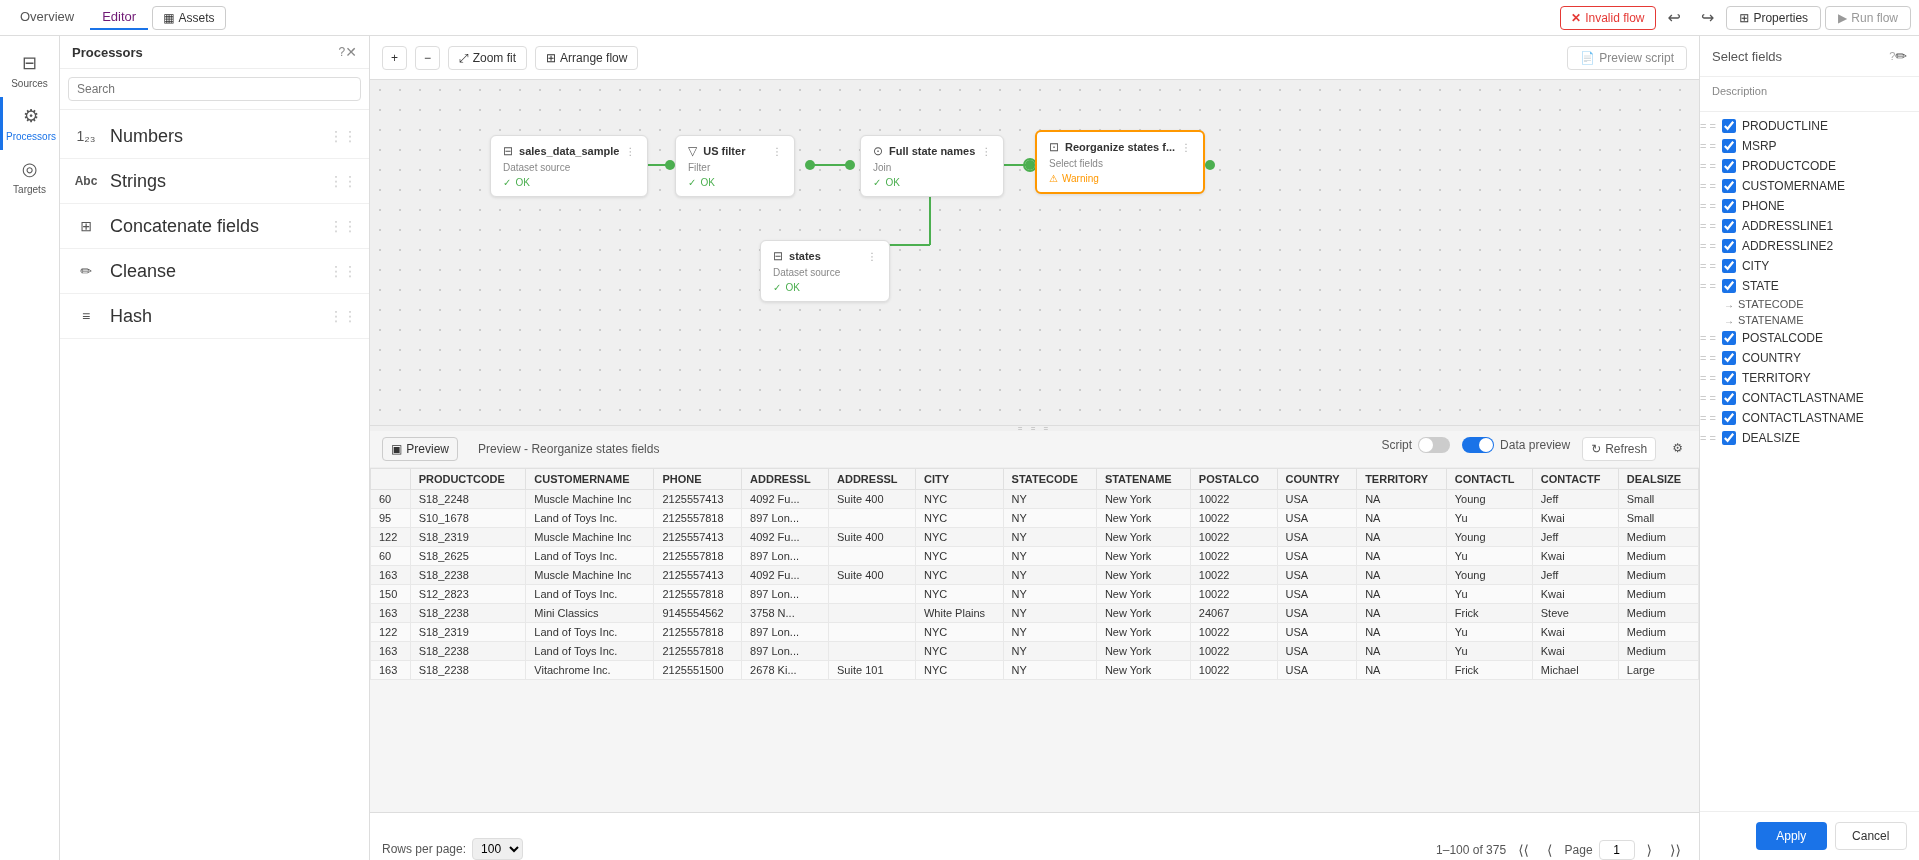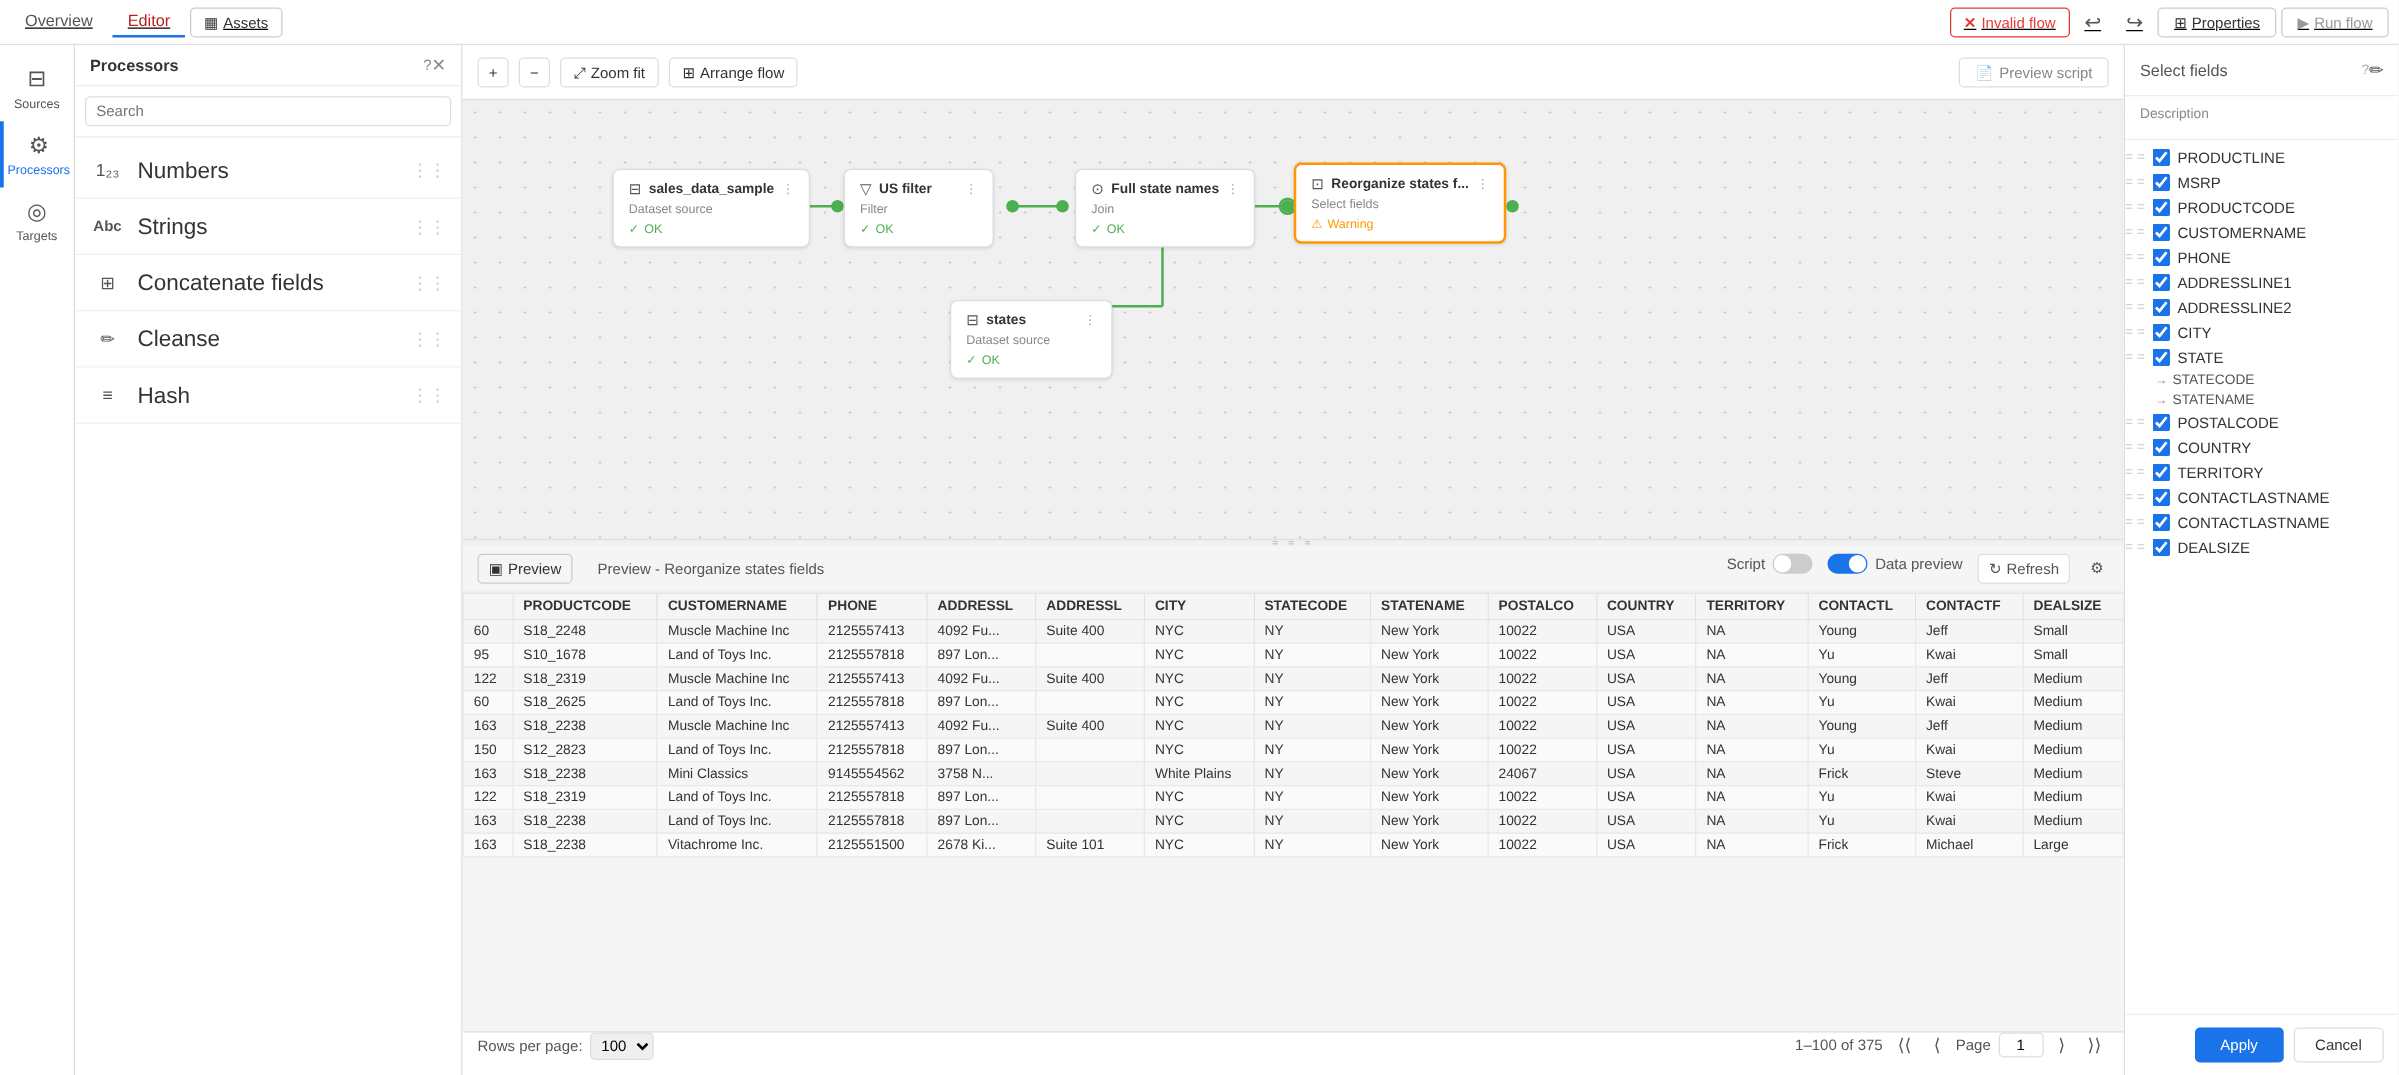--- a/index.html
+++ b/index.html
@@ -1,21 +1,21 @@
 <!DOCTYPE html>
 <html><head>
   <meta charset="utf-8">
   <style>
     * { box-sizing: border-box; margin: 0; padding: 0; }
     body { font-family: -apple-system, BlinkMacSystemFont, 'Segoe UI', Arial, sans-serif; font-size: 12px; background: #f5f5f5; overflow: hidden; height: 860px; display: flex; flex-direction: column; }
 
     
-    .top-bar { height: 36px; background: #fff; border-bottom: 1px solid #ddd; display: flex; align-items: center; padding: 0 8px; gap: 4px; flex-shrink: 0; text-decoration: underline; }
+    .top-bar { height: 36px; background: #fff; border-bottom: 1px solid #ddd; display: flex; align-items: center; padding: 0 8px; gap: 4px; flex-shrink: 0; }
     .top-bar-tab { padding: 4px 12px; cursor: pointer; font-size: 13px; color: #555; border-bottom: 2px solid transparent; }
-    .top-bar-tab.active { color: #b91c1c; border-bottom: 2px solid #1a73e8; font-weight: 500; }
+    .top-bar-tab.active { color: #701a75; border-bottom: 2px solid #1a73e8; font-weight: 500; }
     .top-bar-tab-assets { display: flex; align-items: center; gap: 4px; padding: 4px 10px; border: 1px solid #ccc; border-radius: 4px; cursor: pointer; font-size: 12px; color: #333; }
     .spacer { flex: 1; }
     .invalid-flow-btn { display: flex; align-items: center; gap: 4px; padding: 4px 10px; border: 1px solid #e53935; border-radius: 4px; color: #e53935; font-size: 12px; cursor: pointer; background: #fff; }
     .invalid-flow-btn .x-icon { color: #e53935; font-weight: bold; }
     .top-icon-btn { padding: 4px 8px; border: none; background: none; cursor: pointer; color: #555; font-size: 16px; }
     .properties-btn { display: flex; align-items: center; gap: 4px; padding: 4px 12px; border: 1px solid #ccc; border-radius: 4px; cursor: pointer; background: #fff; font-size: 12px; color: #333; }
     .run-flow-btn { display: flex; align-items: center; gap: 4px; padding: 4px 12px; border: 1px solid #ccc; border-radius: 4px; cursor: pointer; background: #fff; font-size: 12px; color: #999; }
 
     
     .main-layout { display: flex; flex: 1; overflow: hidden; }
@@ -82,21 +82,21 @@
     .settings-btn { padding: 4px; cursor: pointer; color: #555; }
 
     
     .data-table-wrapper { flex: 1; overflow: auto; }
     .data-table { width: 100%; border-collapse: collapse; font-size: 11px; }
     .data-table th { background: #f5f5f5; border: 1px solid #e0e0e0; padding: 4px 8px; text-align: left; font-weight: 600; color: #333; white-space: nowrap; position: sticky; top: 0; z-index: 1; }
     .data-table td { border: 1px solid #e8e8e8; padding: 3px 8px; color: #333; white-space: nowrap; }
     .data-table tr:nth-child(even) td { background: #fafafa; }
 
     
-    .table-footer { height: 35px; background: #fff; border-top: 1px solid #ddd; display: flex; align-items: flex-start; padding: 0 12px; gap: 8px; flex-shrink: 0; }
+    .table-footer { height: 48px; background: #fff; border-top: 1px solid #ddd; display: flex; align-items: flex-end; padding: 0 12px; gap: 8px; flex-shrink: 0; }
     .rows-per-page { display: flex; align-items: center; gap: 6px; font-size: 12px; color: #555; }
     .rows-select { border: 1px solid #ddd; border-radius: 4px; padding: 2px 4px; font-size: 12px; }
     .pagination { display: flex; align-items: center; gap: 6px; font-size: 12px; color: #555; margin-left: auto; }
     .page-btn { padding: 2px 6px; border: none; background: none; cursor: pointer; color: #555; font-size: 14px; }
     .page-btn:disabled { color: #ccc; cursor: default; }
     .page-input { width: 36px; border: 1px solid #ddd; border-radius: 4px; padding: 2px 4px; text-align: center; font-size: 12px; }
 
     
     .right-panel { width: 220px; background: #fff; border-left: 1px solid #ddd; display: flex; flex-direction: column; flex-shrink: 0; overflow-y: auto; }
     .right-panel-header { padding: 12px; border-bottom: 1px solid #eee; display: flex; align-items: center; }

